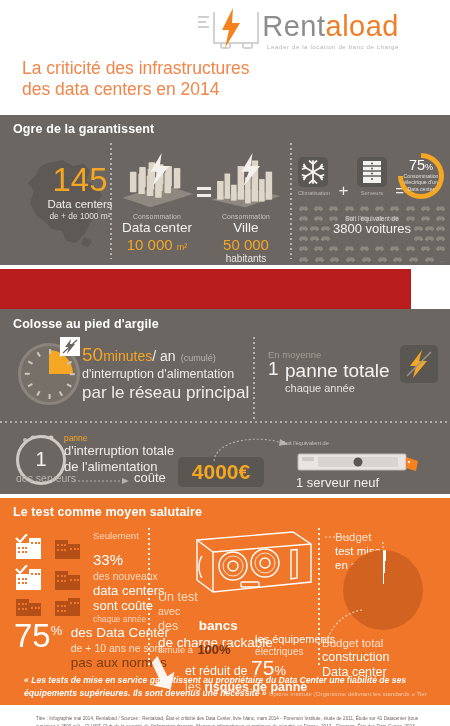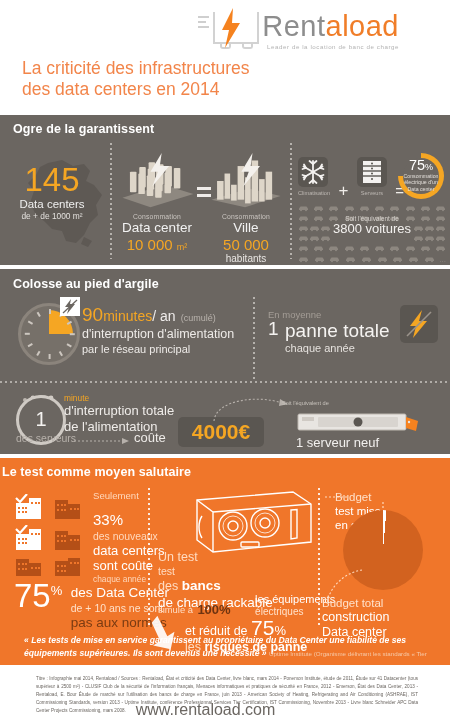--- a/index.html
+++ b/index.html
@@ -46,21 +46,21 @@
         background-size:2px 5px;background-repeat:repeat-y;opacity:.75;}
   .vdot-o{background-image:linear-gradient(#fff 50%, rgba(0,0,0,0) 0%);opacity:.85;}
   .hdot{position:absolute;height:2px;left:0;right:0;
         background-image:linear-gradient(to right,#cfcbc6 50%, rgba(0,0,0,0) 0%);
         background-size:5px 2px;background-repeat:repeat-x;opacity:.7;}
 
   
   .s1{height:150px;}
   .s1 .sect-title{position:absolute;left:13px;top:7px;}
   .france{position:absolute;left:18px;top:42px;width:92px;height:92px;}
-  .s1-145{position:absolute;left:12px;top:48px;width:80px;text-align:center;}
+  .s1-145{position:absolute;left:40px;top:48px;width:80px;text-align:center;}
   .n145{font-size:33px;color:#f5a623;line-height:1;}
   .lbl-dc{font-size:11.5px;color:#efefef;margin-top:2px;}
   .lbl-sub{font-size:8.4px;color:#e3e0dd;margin-top:1px;}
 
   .dcblock{position:absolute;left:112px;top:38px;width:90px;text-align:center;}
   .villeblock{position:absolute;left:205px;top:38px;width:82px;text-align:center;}
   .cap-small{font-size:6.8px;color:#cac5c0;letter-spacing:.2px;}
   .cap-big{font-size:13.5px;color:#f2f2f2;line-height:1.15;}
   .cap-num{font-size:15px;color:#f5a623;line-height:1.15;}
   .cap-num .unit{font-size:9px;color:#f5a623;}
@@ -82,36 +82,36 @@
   .donut-sub{font-size:5.2px;color:#e2ded9;line-height:1.12;margin-top:1px;}
 
   .cars{position:absolute;left:298px;top:90px;width:148px;}
   .carrow{display:flex;justify-content:space-between;margin-bottom:3px;}
   .car{width:11px;height:7px;}
   .cars-cap{position:absolute;left:298px;top:100px;width:148px;text-align:center;}
   .cars-cap .t1{font-size:6.4px;color:#d6d2cd;}
   .cars-cap .t2{font-size:13px;color:#f3f1ef;line-height:1.1;}
 
   
-  .s2{height:185px;}
+  .s2{height:185px;margin-top:40px;}
   .s2 .sect-title{position:absolute;left:13px;top:8px;}
   .clock{position:absolute;left:18px;top:34px;width:56px;height:56px;border-radius:50%;
          background:#767069;border:3px solid #8b847c;}
   .clock .pie{position:absolute;inset:4px;border-radius:50%;
          background:conic-gradient(#f5a623 0deg 90deg, rgba(0,0,0,0) 90deg 360deg);}
   .tick{position:absolute;left:50%;top:3px;width:1.6px;height:5px;background:#cdc7c0;
         transform-origin:0.8px 25px;}
   .clockbadge{position:absolute;left:60px;top:28px;width:20px;height:19px;background:#fff;}
   .t90{position:absolute;left:82px;top:36px;}
   .t90 .line1{font-size:19px;color:#f5a623;line-height:1.1;}
   .t90 .line1 .m{font-size:14px;color:#f5a623;}
   .t90 .line1 .an{font-size:14px;color:#efeceb;}
   .t90 .line1 .cum{font-size:9px;color:#b9b3ad;}
   .t90 .line2{font-size:12.5px;color:#eeebe8;line-height:1.3;}
-  .t90 .line3{font-size:11px;color:#eeebe8;line-height:1.3;}
+  .t90 .line3{font-size:17px;color:#eeebe8;line-height:1.3;}
 
   .moy{position:absolute;left:268px;top:40px;}
   .moy .t0{font-size:9.5px;color:#a49d96;line-height:1.2;}
   .moy .t1{font-size:19px;color:#f4f2f0;line-height:.95;display:inline-block;vertical-align:top;}
   .moy .t2{display:inline-block;vertical-align:top;margin-left:2px;}
   .moy .t2 .a{font-size:19px;color:#f5f3f1;line-height:1.15;}
   .moy .t2 .b{font-size:11px;color:#e6e2de;line-height:1.15;}
   .boltbox{position:absolute;right:12px;top:36px;width:38px;height:38px;border-radius:5px;background:#5a5651;}
 
   .s2-hr{top:112px;}
@@ -125,21 +125,21 @@
   .mtxt2{position:absolute;left:16px;top:163px;font-size:10.5px;color:#b7b1ab;}
   .coute{position:absolute;left:134px;top:161px;font-size:13px;color:#eeebe8;}
   .eurobox{position:absolute;left:178px;top:148px;width:86px;height:30px;border-radius:5px;background:#5a5651;
            color:#f5a623;font-size:21px;font-weight:bold;text-align:center;line-height:30px;}
   .soit{position:absolute;left:282px;top:131px;font-size:5.6px;color:#c6c1bb;}
   .serv{position:absolute;left:296px;top:142px;width:122px;height:24px;}
   .servcap{position:absolute;left:296px;top:166px;font-size:13px;color:#f2f0ee;}
 
   
   .s3{height:207px;}
-  .s3 .sect-title{position:absolute;left:2px;top:7px;}
+  .s3 .sect-title{position:absolute;left:13px;top:7px;}
   .bldgs{position:absolute;left:14px;top:36px;width:72px;}
   .brow{display:flex;gap:9px;margin-bottom:5px;}
   .t33{position:absolute;left:93px;top:32px;}
   .t33 .s{font-size:9.6px;color:#ffd9bd;}
   .t33 .n{font-size:30px;color:#ffffff;line-height:.95;}
   .t33 .n span{font-size:15px;}
   .t33 .a{font-size:10.4px;color:#ffd9bd;line-height:1.25;}
   .t33 .b{font-size:13px;color:#ffffff;line-height:1.22;}
   .t33 .c{font-size:8.4px;color:#ffd9bd;}
   .t75{position:absolute;left:14px;top:122px;}
@@ -148,21 +148,21 @@
   .t75 .r{display:inline-block;vertical-align:top;margin-left:4px;padding-top:5px;}
   .t75 .r .a{font-size:13.5px;color:#ffffff;line-height:1.25;}
   .t75 .r .b{font-size:10.5px;color:#ffe1ca;line-height:1.25;}
   .t75 .r .c{font-size:13.5px;color:#7a3b12;line-height:1.25;}
 
   .server3d{position:absolute;left:185px;top:28px;width:130px;height:72px;}
   .mid{position:absolute;left:158px;top:92px;}
   .mid .a{font-size:12.5px;color:#ffdcc2;line-height:1.22;}
   .mid .b{font-size:10.5px;color:#ffdcc2;line-height:1.22;}
   .mid .c{font-size:13.5px;color:#ffffff;line-height:1.22;}
-  .mid .c b{font-weight:bold;}
+  .mid .c b{font-weight:bold;margin-left:17px;}
   .mid-100{position:absolute;left:158px;top:135px;}
   .mid-100 .s{font-size:9.4px;color:#ffdcc2;display:inline-block;vertical-align:bottom;padding-bottom:3px;}
   .mid-100 .n{font-size:23px;color:#6e3310;font-weight:bold;display:inline-block;vertical-align:bottom;line-height:1;}
   .mid-100 .n span{font-size:13px;}
   .mid-100 .r{display:inline-block;vertical-align:bottom;margin-left:20px;line-height:1.15;padding-bottom:1px;}
   .mid-100 .r .x{font-size:11px;color:#ffffff;}
   .mid-100 .r .y{font-size:10px;color:#ffe1ca;}
   .arrow3{position:absolute;left:150px;top:158px;width:32px;height:34px;}
   .mid-75{position:absolute;left:185px;top:158px;}
   .mid-75 .a{font-size:12.5px;color:#ffffff;}
@@ -642,21 +642,21 @@
         <div class="tick" style="transform:rotate(330deg)"></div>
     </div>
     <div class="clockbadge">
       <svg viewBox="0 0 20 19" width="20" height="19">
         <polygon points="11,2 5,10 9,10 7,17 15,7 10,7" fill="#6b6661"></polygon>
         <line x1="3" y1="16" x2="17" y2="3" stroke="#6b6661" stroke-width="1.3"></line>
       </svg>
     </div>
     <div class="t90">
       <div class="line1">
-        <span>90</span><span class="m">minutes</span><span class="an">/ an</span> <span class="cum">(cumulé)</span>
+        <span>50</span><span class="m">minutes</span><span class="an">/ an</span> <span class="cum">(cumulé)</span>
       </div>
       <div class="line2">d'interruption d'alimentation</div>
       <div class="line3">par le réseau principal</div>
     </div>
 
     <div class="vdot" style="left:253px;top:28px;height:84px;"></div>
 
     <div class="moy">
       <div class="t0">En moyenne</div>
       <div>
@@ -679,21 +679,21 @@
     <div class="min1dots">
       <svg viewBox="0 0 40 8" width="40" height="8">
         <circle cx="5" cy="5" r="2" fill="#bdb7b0"></circle>
           <circle cx="13" cy="3" r="2.4" fill="#d2ccc5"></circle>
         <rect x="18" y="0.5" width="8" height="4" rx="1" fill="#e4ded7"></rect>
         <circle cx="31" cy="3" r="2.4" fill="#d2ccc5"></circle>
       </svg>
     </div>
     <div class="min1">1</div>
     <div class="mtxt">
-      <div class="u">minute</div>
+      <div class="u">panne</div>
       <div class="l">d'interruption totale</div>
       <div class="l">de l'alimentation</div>
     </div>
     <div class="mtxt2">des serveurs</div>
     <svg style="position:absolute;left:74px;top:168px;width:58px;height:8px;" viewBox="0 0 58 8">
       <line x1="0" y1="4" x2="48" y2="4" stroke="#b7b1ab" stroke-width="1.2" stroke-dasharray="2,2"></line>
       <polygon points="48,1 55,4 48,7" fill="#b7b1ab"></polygon>
     </svg>
     <div class="coute">coûte</div>
     <div class="eurobox">4000€</div>
@@ -854,21 +854,21 @@
         <path d="M106,24 L112,23.5 L112,52 L106,53 Z"></path>
       </g>
       <g stroke="#ffffff" stroke-width="0.9" fill="none" opacity=".85">
         <circle cx="48" cy="40" r="10"></circle>
           <circle cx="80" cy="37" r="10"></circle>
       </g>
     </svg>
 
     <div class="mid">
       <div class="a">Un test</div>
-      <div class="b">test</div>
+      <div class="b">avec</div>
       <div class="c"><span class="a">des </span><b>bancs</b></div>
       <div class="c">de charge rackable</div>
     </div>
 
     <div class="mid-100">
       <span class="s">simule à</span>
       <span class="n"><span>100</span><span>%</span></span>
       <span class="r">
         <span class="x" style="display:block">les équipements</span>
         <span class="y" style="display:block">électriques</span>

